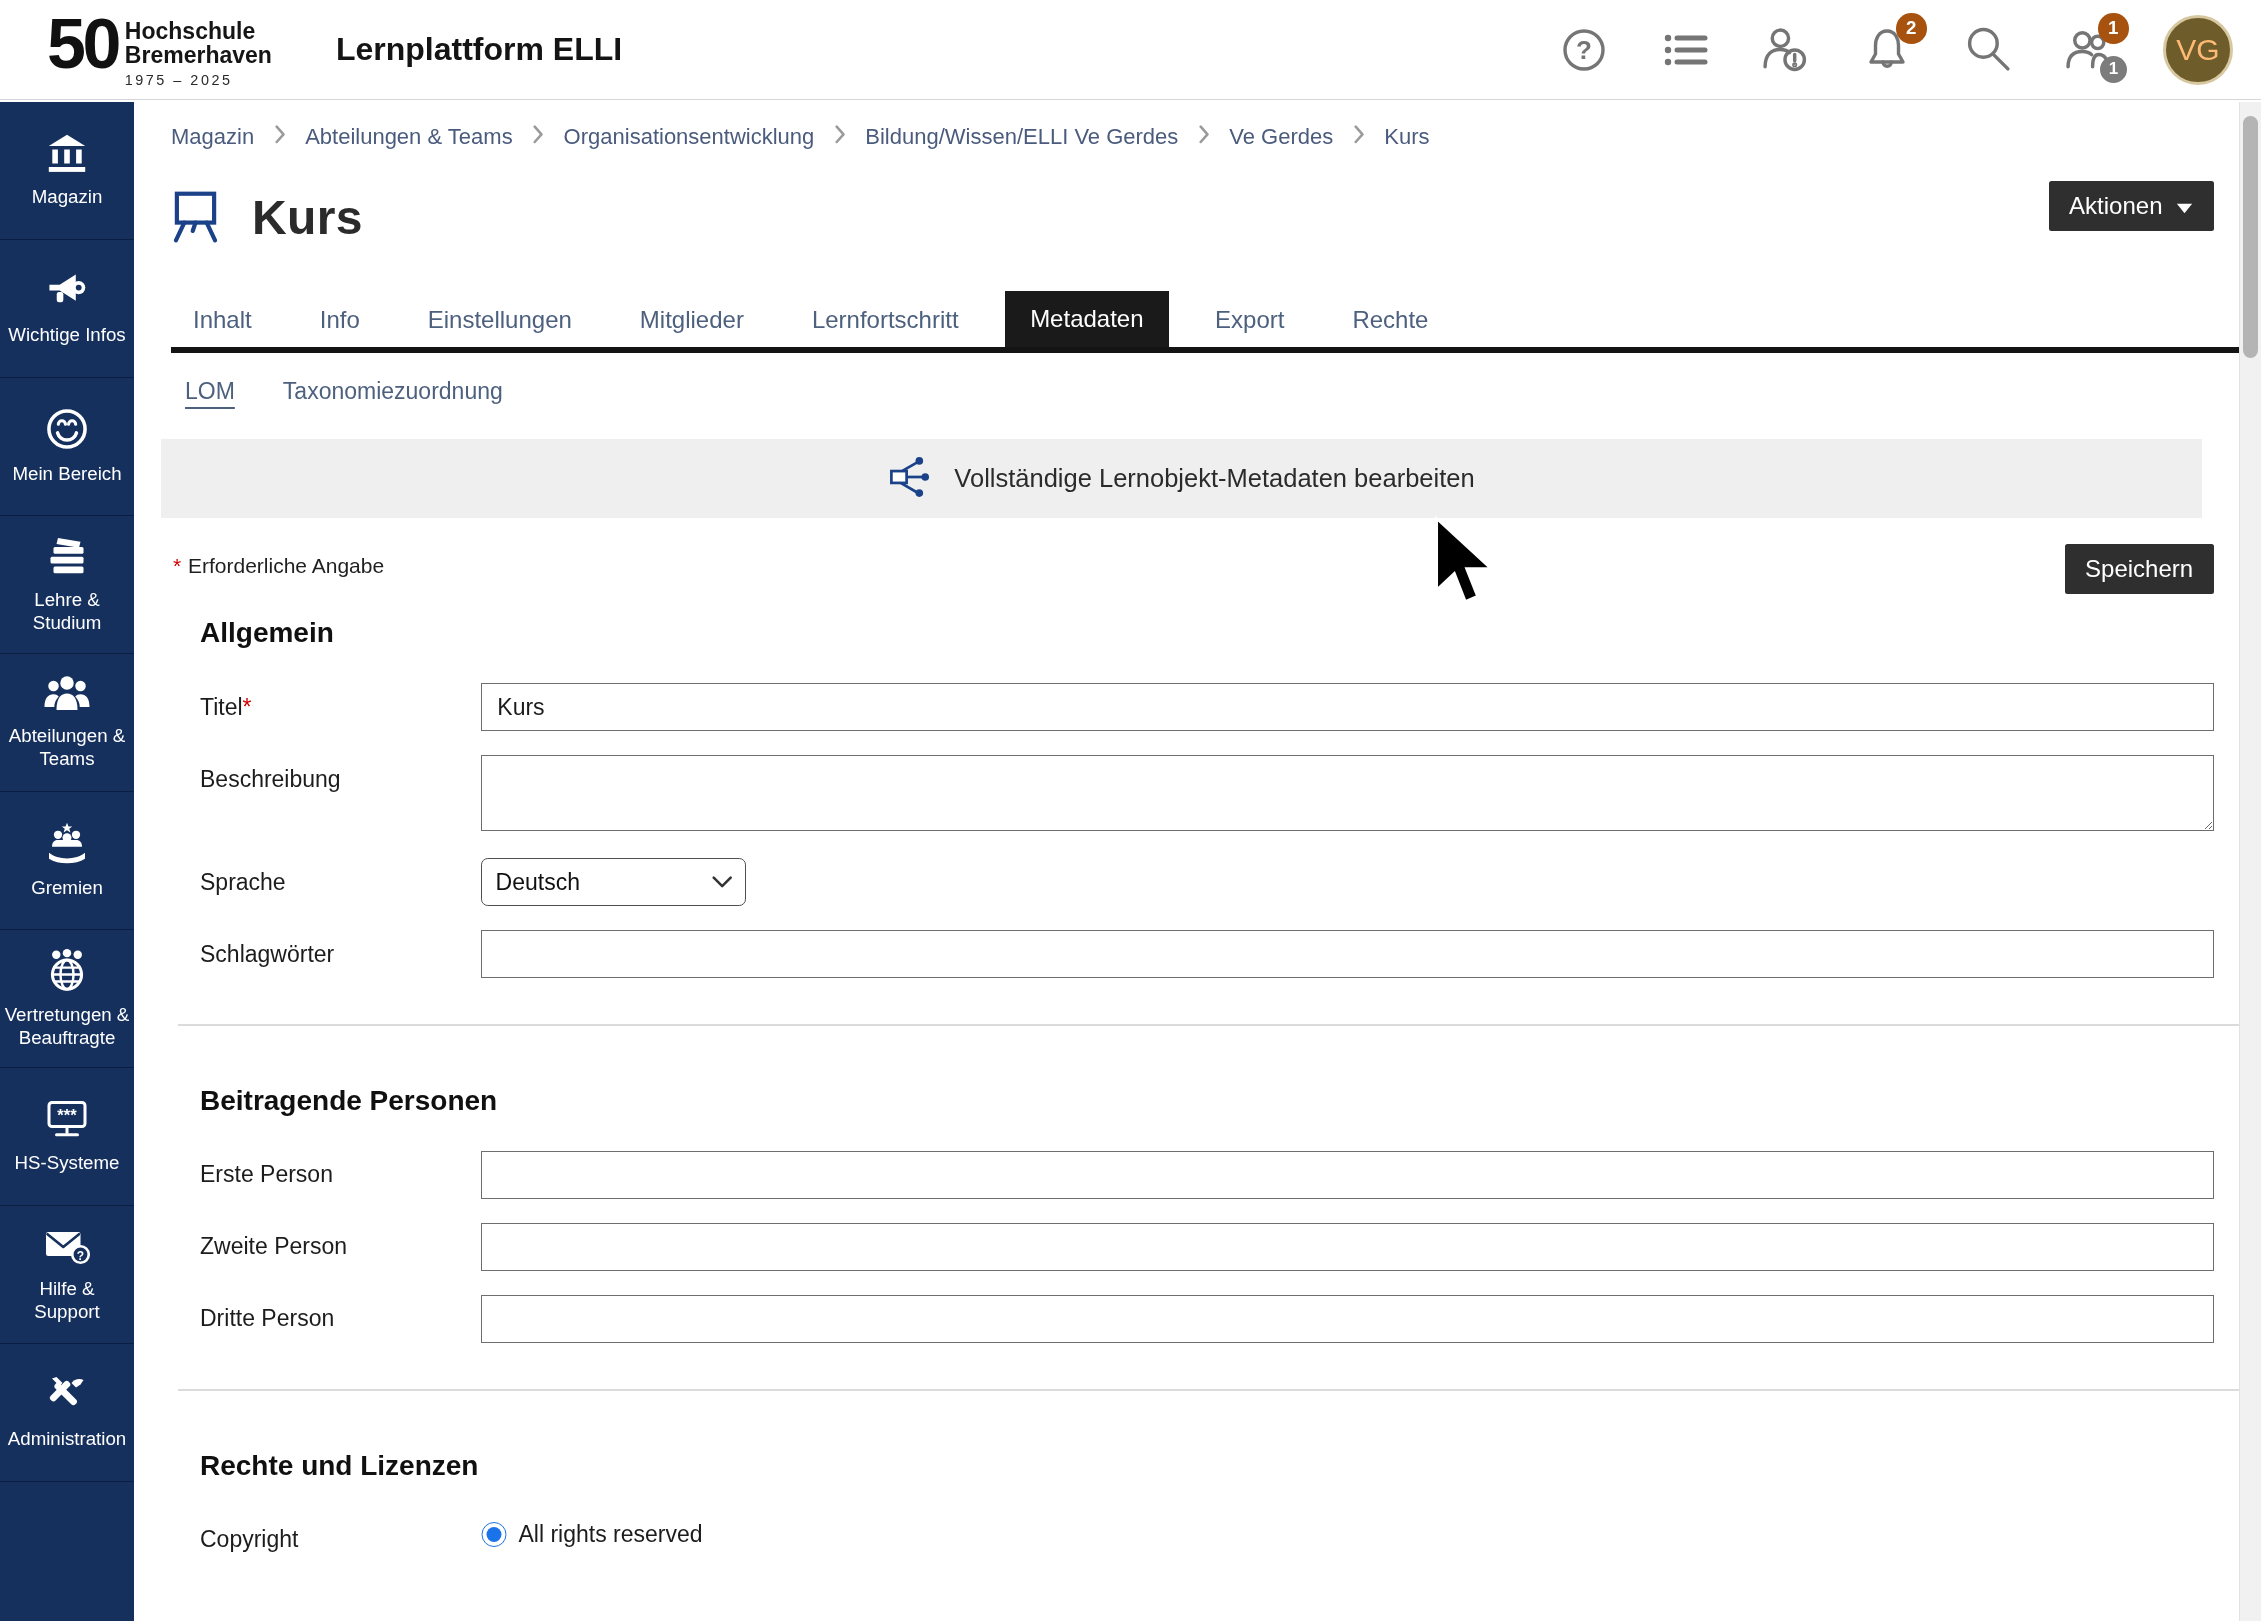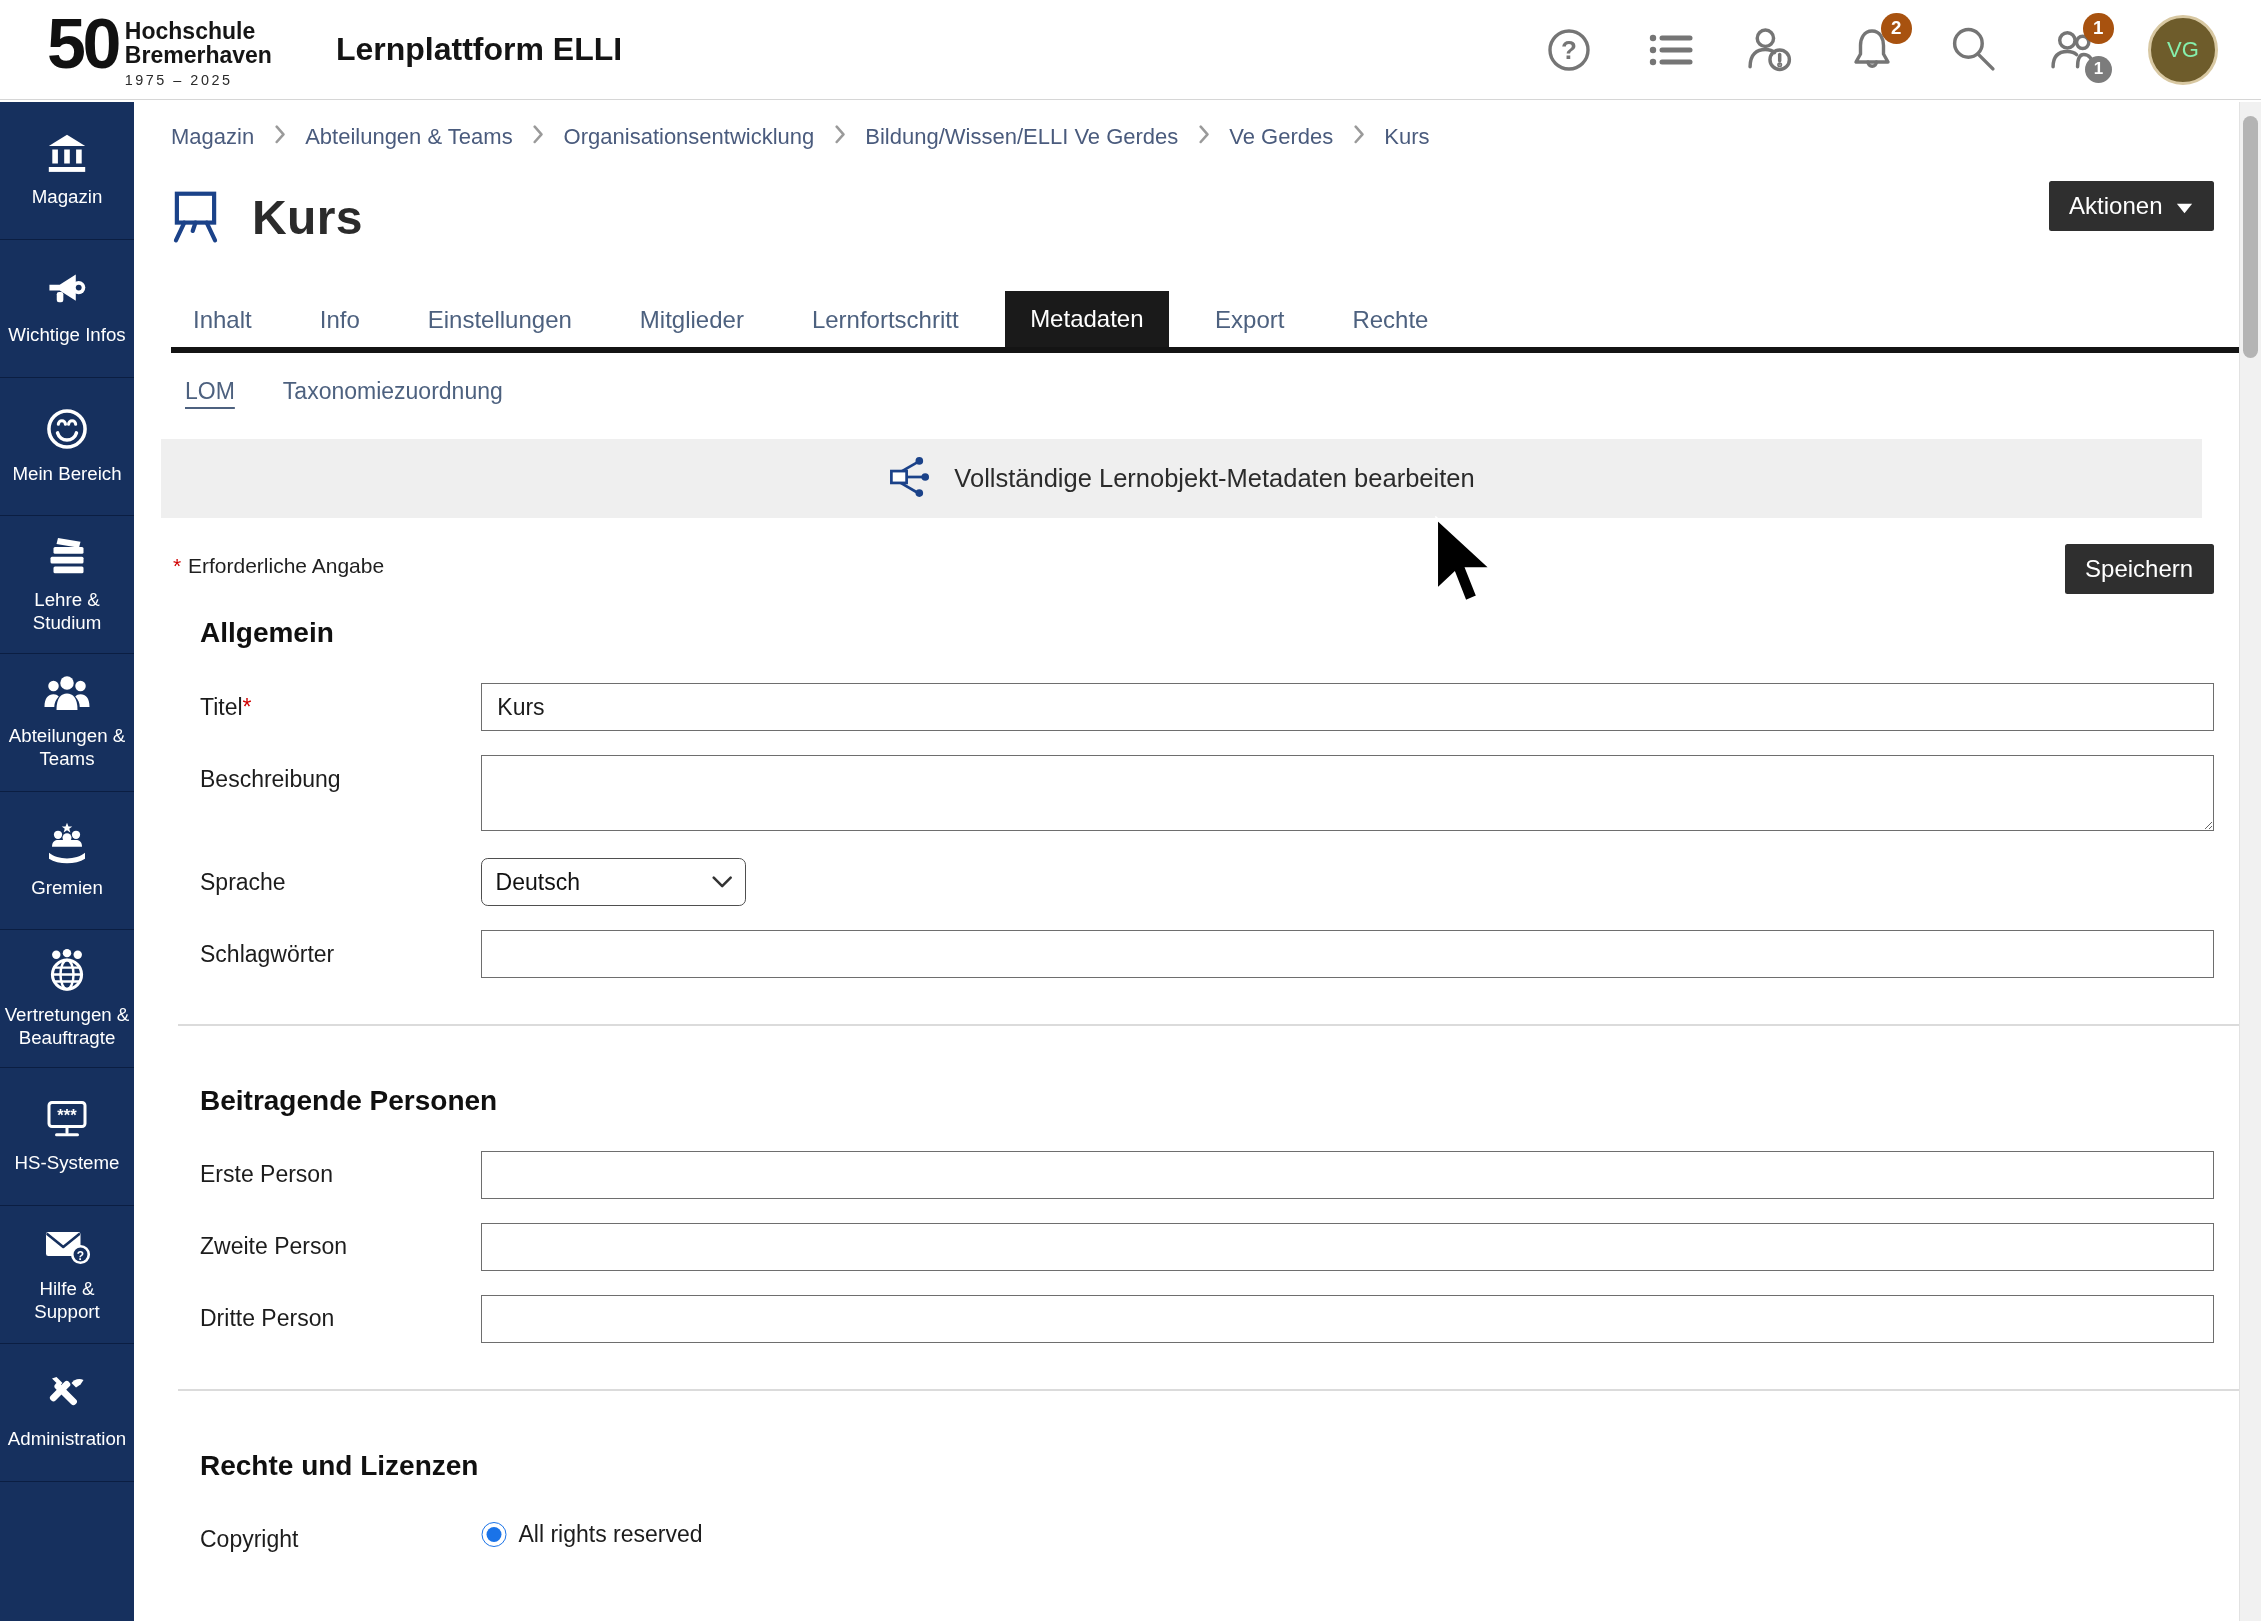--- a/index.html
+++ b/index.html
@@ -4,39 +4,39 @@
 <style>
   html,body{margin:0;padding:0;}
   body{
     width:2261px;height:1621px;position:relative;overflow:hidden;
     background:#ffffff;font-family:"Liberation Sans", sans-serif;
     -webkit-font-smoothing:antialiased;
   }
   
   .header{position:absolute;top:0;left:0;right:0;height:100px;background:#fff;
     border-bottom:1.7px solid #d6d6d6;display:flex;align-items:center;
-    padding:0 43px 0 47px;box-sizing:border-box;z-index:6;}
+    padding:0 28px 0 47px;box-sizing:border-box;z-index:6;}
   .logo{display:flex;align-items:flex-start;cursor:default;}
   .logo-number{font-size:70px;font-weight:800;line-height:0.95;color:#111;letter-spacing:-3.4px;}
   .logo-textblock{margin-left:6.8px;margin-top:9px;}
   .logo-line{font-size:23px;font-weight:700;color:#151515;line-height:1.04;}
   .logo-years{font-size:14.4px;font-weight:500;color:#2a2a2a;letter-spacing:2.5px;margin-top:3.4px;}
   .app-title{margin-left:64px;font-size:32px;font-weight:700;color:#141414;}
   .header-icons{margin-left:auto;display:flex;align-items:center;gap:48px;}
   .hicon{position:relative;width:53px;height:53px;display:flex;align-items:center;justify-content:center;cursor:pointer;}
   .hicon svg{stroke:#757575;fill:none;stroke-width:3.4;stroke-linecap:round;stroke-linejoin:round;}
   .badge{position:absolute;min-width:31px;height:31px;border-radius:15.3px;color:#fff;
     font-size:18.7px;font-weight:700;display:flex;align-items:center;justify-content:center;
     padding:0 3.4px;box-sizing:border-box;}
   .badge-orange{background:#A8520F;}
   .badge-gray{background:#7C7C7C;width:27px;height:27px;min-width:27px;font-size:17px;}
   .badge-tr{top:-10.2px;right:-13.6px;}
   .badge-br{bottom:-6.8px;right:-12px;}
   .avatar{width:70px;height:70px;border-radius:50%;background:#6E5C2B;border:3.4px solid #D8C8A2;
-    color:#86efac;font-size:22px;font-weight:500;display:flex;align-items:center;justify-content:center;
+    color:#fdba74;font-size:30px;font-weight:500;display:flex;align-items:center;justify-content:center;
     box-sizing:border-box;cursor:pointer;text-align:right;}
   
   .sidebar{position:absolute;top:102px;left:0;bottom:0;width:134px;background:#16305E;
     display:flex;flex-direction:column;z-index:5;}
   .side-item{flex:0 0 137px;border-bottom:1.7px solid #0B1E42;display:flex;flex-direction:column;
     align-items:center;justify-content:center;gap:9.3px;color:#fff;cursor:pointer;text-align:center;}
   .side-item svg{stroke:#fff;fill:none;stroke-width:3.6;stroke-linecap:round;stroke-linejoin:round;}
   .side-label{font-size:18.7px;line-height:1.22;padding:0 4.2px;}
   .side-filler{flex:1;}
   

